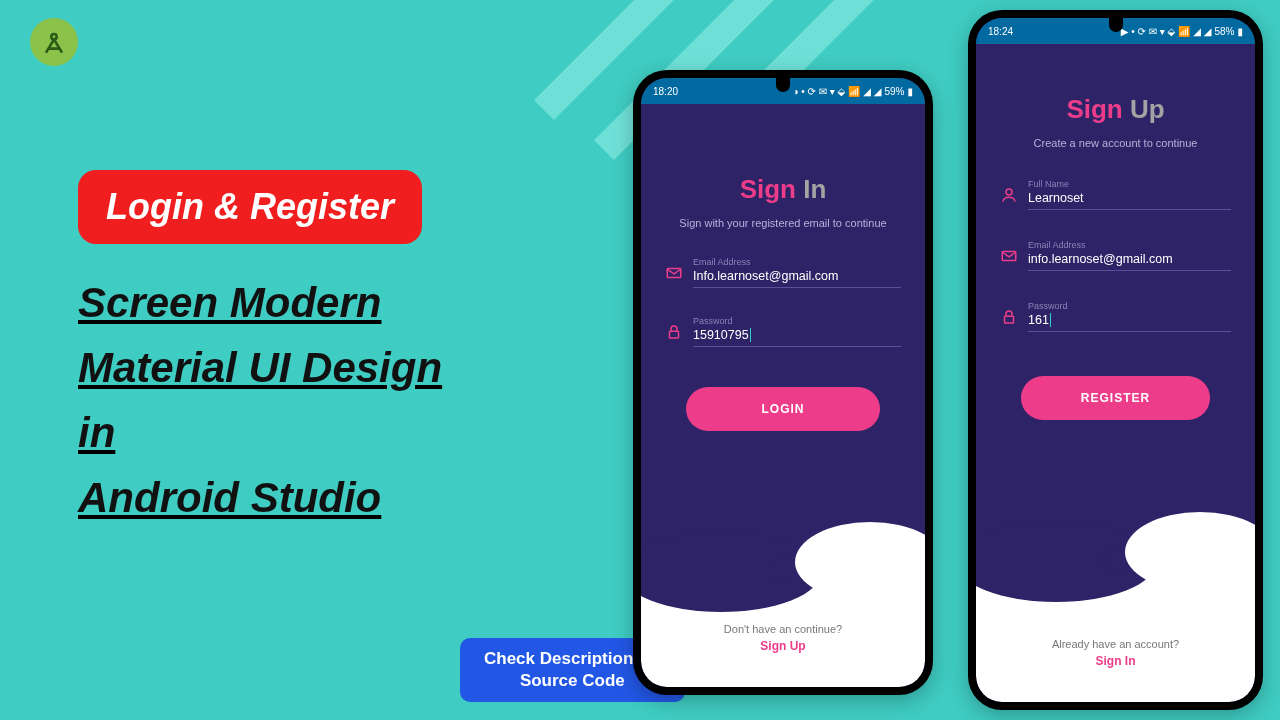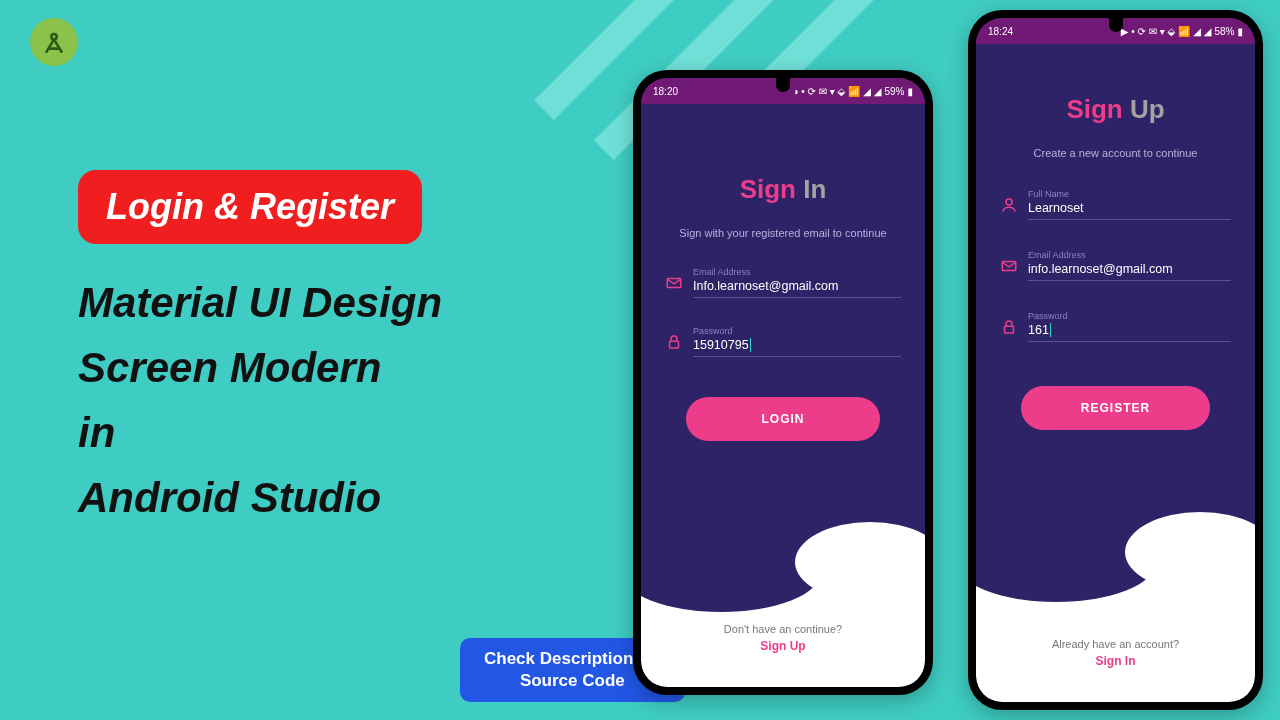--- a/index.html
+++ b/index.html
@@ -9,43 +9,43 @@
 .stripe { position: absolute; width: 300px; height: 28px; background: #6fe0d7; transform: rotate(-45deg); }
 .stripe1 { top: -10px; right: 480px; }
 .stripe2 { top: 30px; right: 420px; }
 .stripe3 { top: 70px; right: 360px; }
 
 
 .logo { position: absolute; top: 18px; left: 30px; width: 48px; height: 48px; background: #8bc34a; border-radius: 50%; display: flex; align-items: center; justify-content: center; }
 .logo svg { width: 32px; height: 32px; }
 
 
-.heading-block { position: absolute; left: 78px; top: 170px; }
+.heading-block { position: absolute; left: 78px; top: 170px; text-decoration: underline; }
 .badge { display: inline-block; background: #f01e1e; color: #fff; font-size: 36px; font-weight: 700; font-style: italic; padding: 16px 28px; border-radius: 18px; }
 .subheading { margin-top: 26px; font-size: 42px; font-weight: 900; font-style: italic; color: #111; line-height: 1.55; }
 
 
 .cta { position: absolute; bottom: 18px; left: 460px; background: #2257e6; color: #fff; font-size: 17px; font-weight: 600; padding: 10px 24px; border-radius: 10px; text-align: center; line-height: 1.3; }
 
 
 .phone { position: absolute; border-radius: 34px; background: #000; padding: 8px; box-shadow: 0 6px 20px rgba(0,0,0,.25); }
 .phone-inner { width: 100%; height: 100%; border-radius: 26px; overflow: hidden; background: #2e2366; position: relative; }
 .phone1 { width: 300px; height: 625px; top: 70px; left: 633px; }
 .phone2 { width: 295px; height: 700px; top: 10px; left: 968px; }
 
 .notch { position: absolute; top: 0; left: 50%; transform: translateX(-50%); width: 14px; height: 14px; background: #000; border-radius: 0 0 10px 10px; }
 
-.statusbar { height: 26px; background: #701a75; color: #fff; display: flex; align-items: center; justify-content: space-between; padding: 0 12px; font-size: 10px; }
+.statusbar { height: 26px; background: #0369a1; color: #fff; display: flex; align-items: center; justify-content: space-between; padding: 0 12px; font-size: 10px; }
 .statusbar .right { display: flex; align-items: center; gap: 3px; }
 
 .content { padding: 50px 24px 0; text-align: center; }
 .title { font-size: 26px; font-weight: 900; }
 .title .t1 { color: #ed3d8a; }
 .title .t2 { color: #a3a3a3; }
-.subtitle { color: #b9b1db; font-size: 11px; margin-top: 22px; }
+.subtitle { color: #b9b1db; font-size: 11px; margin-top: 12px; }
 .phone1 .content { padding-top: 70px; }
 
 .field { margin: 28px 0 0; text-align: left; display: flex; align-items: flex-end; gap: 10px; }
 .field-body { flex: 1; border-bottom: 1px solid #5a4f9c; padding-bottom: 4px; }
 .field-label { color: #8b82b8; font-size: 9px; display: block; margin-bottom: 2px; }
 .field-value { color: #fff; font-size: 12.5px; display: flex; align-items: center; }
 .cursor { display: inline-block; width: 1px; height: 14px; background: #2ed0c4; margin-left: 1px; }
 .ficon { width: 18px; height: 18px; color: #ed3d8a; flex-shrink: 0; margin-bottom: 6px; }
 
 .btn { margin: 40px auto 0; width: 82%; background: #ed3d8a; color: #fff; font-size: 12px; font-weight: 700; padding: 15px 0; border-radius: 30px; text-align: center; letter-spacing: 1px; }
@@ -73,22 +73,22 @@
 <div class="logo">
   <svg viewBox="0 0 24 24" fill="none" stroke="#2a5c16" stroke-width="2">
       <circle cx="12" cy="8" r="2"></circle>
       <path d="M12 10 L6 20 M12 10 L18 20 M8 17 L16 17"></path>
     </svg>
 </div>
 
 <div class="heading-block">
   <div class="badge">Login &amp; Register</div>
   <div class="subheading">
+    <div>Screen Modern</div>
     <div>Material UI Design</div>
-    <div>Screen Modern</div>
     <div>in</div>
     <div>Android Studio</div>
   </div>
 </div>
 
 <div class="cta">
   <div>Check Description for</div>
   <div>Source Code</div>
 </div>
 

